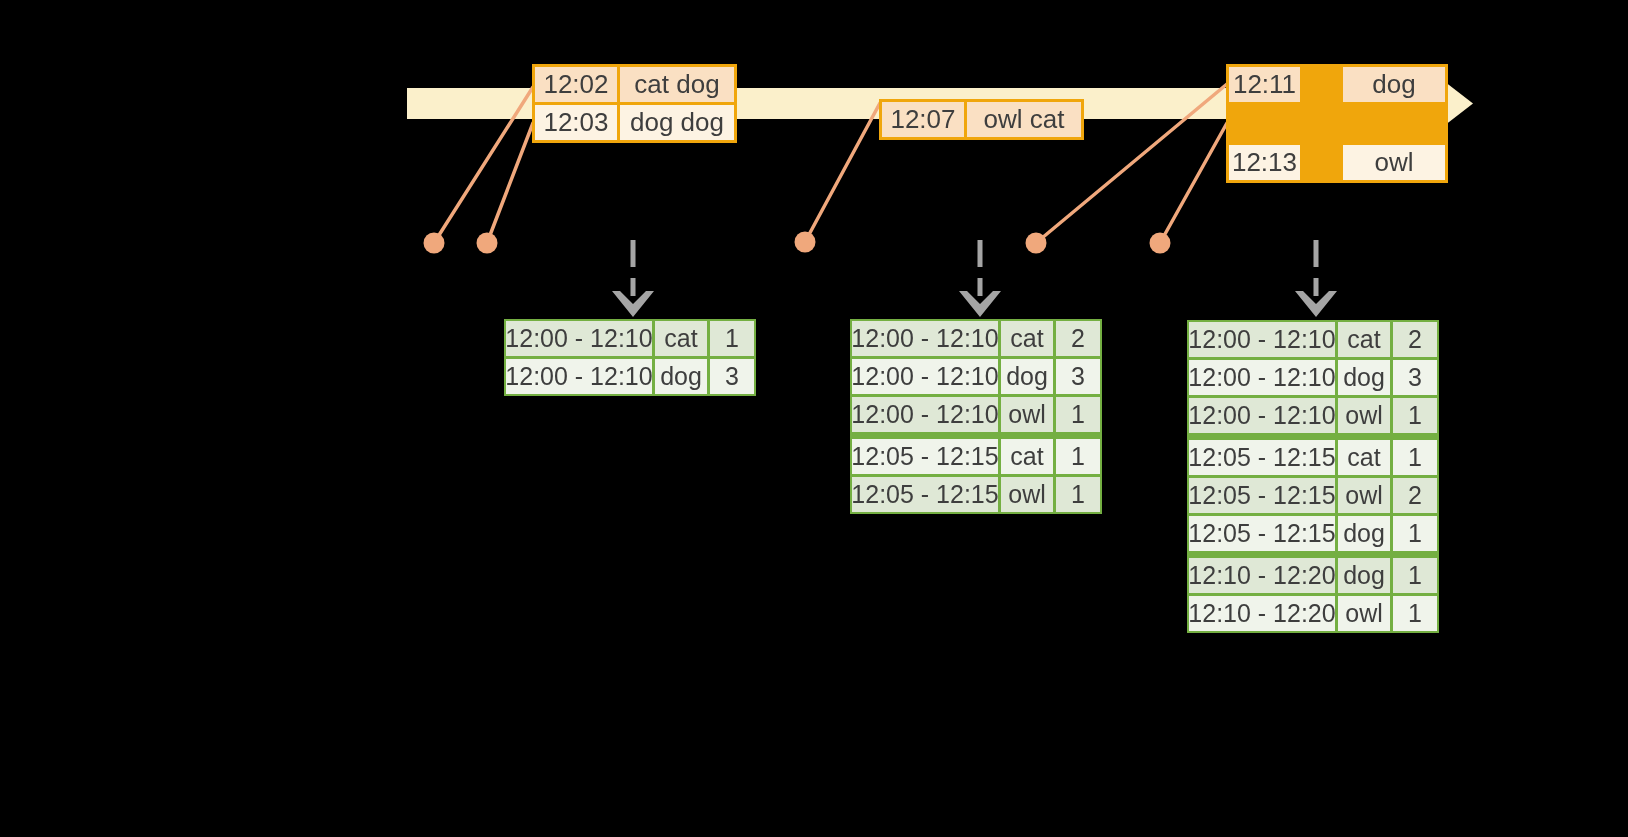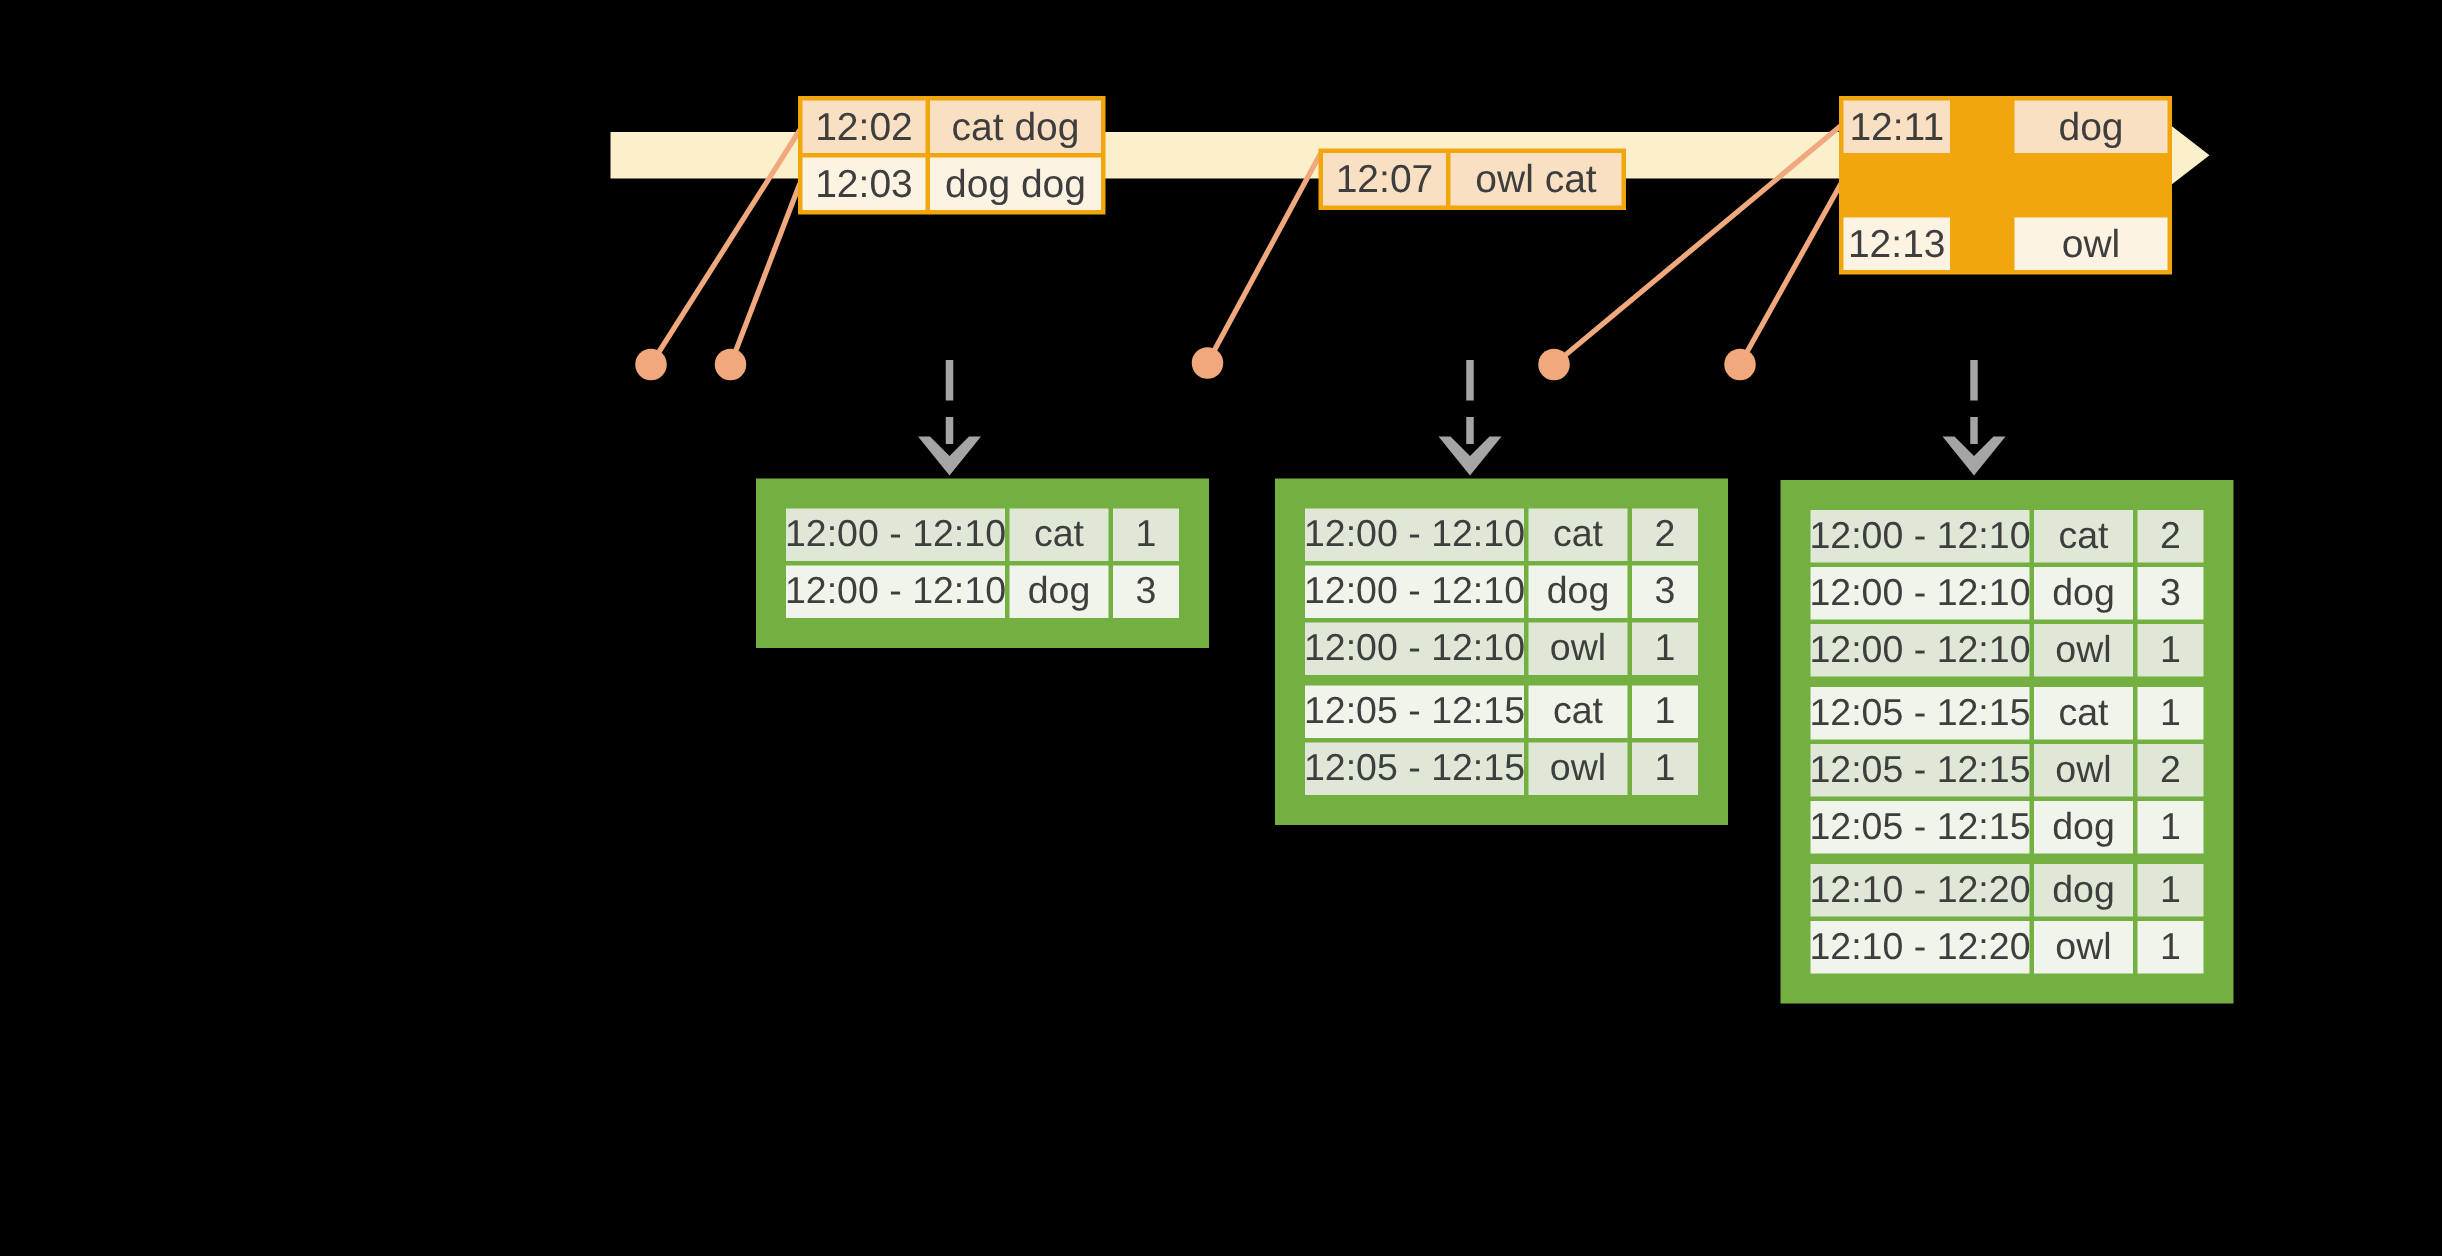--- a/index.html
+++ b/index.html
@@ -32,34 +32,34 @@
     height:35px;display:flex;align-items:center;justify-content:center;
     font-size:26px;color:var(--ink,#3E3E3E);white-space:nowrap;
   }
   .fill-dark{background:var(--event-dark,#FAE0C3);}
   .fill-light{background:var(--event-light,#FDF3E3);}
 
   
   .result-table{
     position:absolute;z-index:2;
     display:flex;flex-direction:column;
-    padding:20px;background:var(--result-border,#74AF42);
+    padding:2px;background:var(--result-border,#74AF42);
   }
   #result-1{left:492px;top:319px;}
   #result-2{left:838px;top:319px;}
   #result-3{left:1175px;top:320px;}
   .result-row{display:flex;gap:3px;margin-top:3px;}
   .result-row:first-child{margin-top:0;}
   .result-row.group-start{margin-top:7px;}
   .result-cell{
     height:35px;display:flex;align-items:center;justify-content:center;
     font-size:25px;color:var(--ink,#3E3E3E);white-space:nowrap;
   }
   .cell-window{width:146px;}
-  .cell-word{width:66px;}
+  .cell-word{width:52px;}
   .cell-count{width:44px;}
   .fill-dark-green{background:var(--result-dark,#DFE8D6);}
   .fill-light-green{background:var(--result-light,#F0F4EB);}
 </style>
 </head>
 <body>
 
 <div class="stage">
 
   <svg class="overlay" width="1628" height="837" viewBox="0 0 1628 837">

